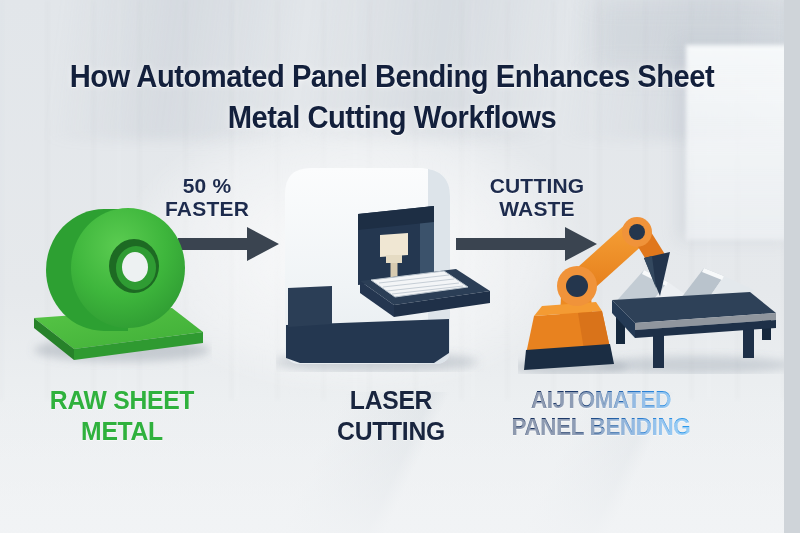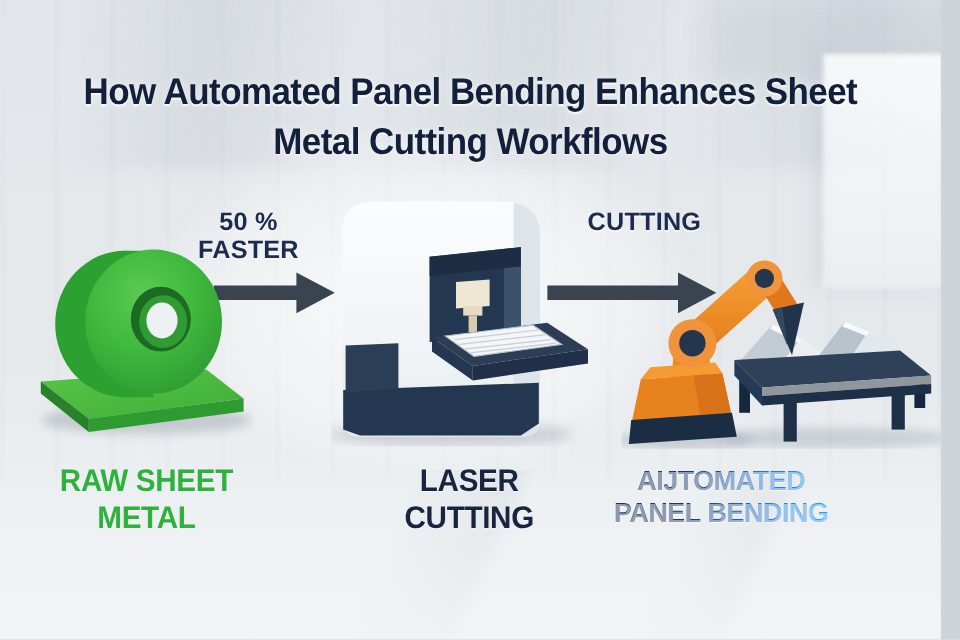--- a/index.html
+++ b/index.html
@@ -83,20 +83,21 @@
   <div class="arrow-label" id="arrow-label-1">
     <span>50 %</span>
     <span>FASTER</span>
   </div>
   <svg class="arrow-svg" id="arrow-1" width="102" height="36" viewBox="0 0 102 36">
     <polygon points="0,12 69,12 69,1 101,18 69,35 69,24 0,24" fill="#3a4450"></polygon>
   </svg>
 
   <div class="arrow-label" id="arrow-label-2">
     <span>CUTTING</span>
+    <span>WASTE</span>
   </div>
   <svg class="arrow-svg" id="arrow-2" width="142" height="36" viewBox="0 0 142 36">
     <polygon points="0,12 109,12 109,1 141,18 109,35 109,24 0,24" fill="#3a4450"></polygon>
   </svg>
 
   <svg id="coil-svg" width="190" height="172" viewBox="0 0 190 172">
     <defs>
       <filter id="blur4" x="-40%" y="-40%" width="180%" height="180%">
           <feGaussianBlur stdDeviation="4"></feGaussianBlur>
         </filter>

